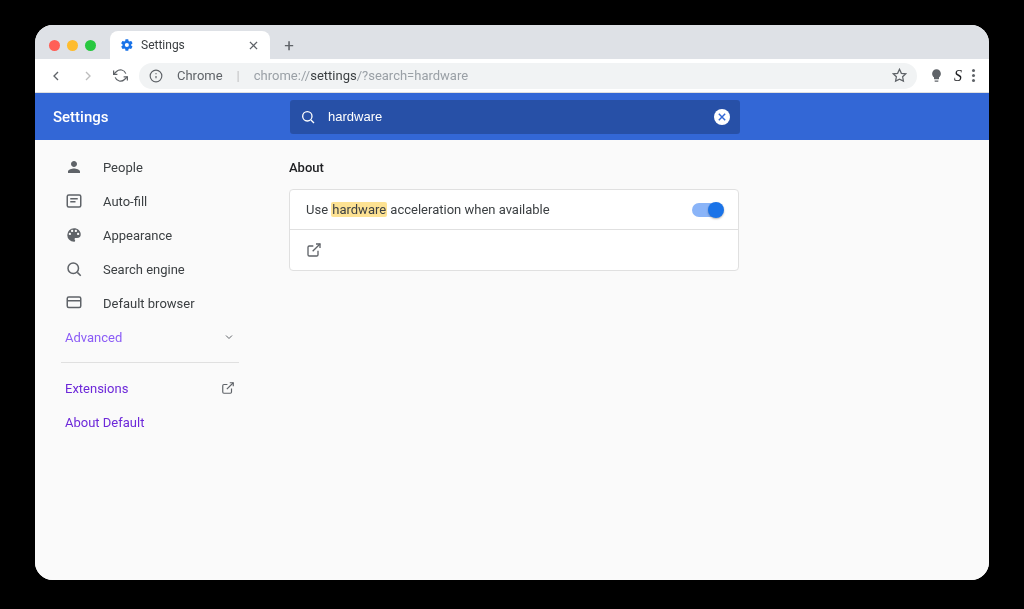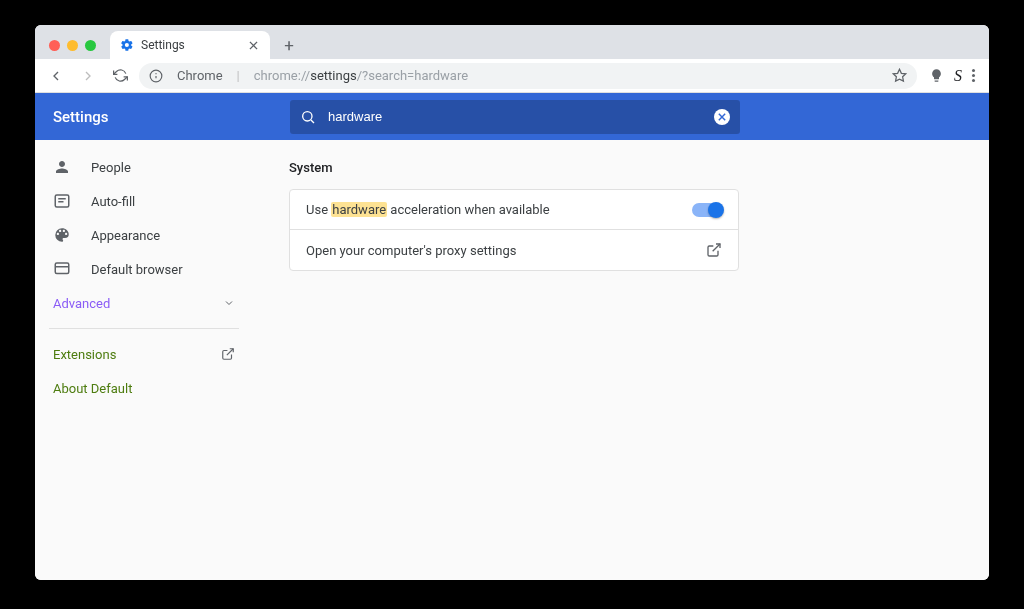--- a/index.html
+++ b/index.html
@@ -11,21 +11,21 @@
       overflow: hidden;
       font-size: 13px;
     }
     .browser-window {
       position: absolute;
       top: 25px;
       left: 35px;
       width: 954px;
       height: 555px;
       background: #fff;
-      border-radius: 6px;
+      border-radius: 18px;
       overflow: hidden;
       box-shadow: 0 10px 40px rgba(0,0,0,0.5);
     }
     
     .tab-bar {
       height: 34px;
       background: #dee1e6;
       display: flex;
       align-items: flex-end;
       padding-left: 10px;
@@ -136,41 +136,41 @@
       display:flex; align-items:center; justify-content:center; color:#3367d6; font-size:11px;
     }
     
     .content-area {
       display: flex;
       height: calc(100% - 34px - 34px - 47px);
       background: #fafafa;
     }
     .sidebar {
       width: 218px;
-      padding: 10px 14px 0 14px;
+      padding: 10px 14px 0 26px;
     }
     .sidebar-item {
       display: flex;
       align-items: center;
       height: 34px;
       gap: 20px;
       padding: 0 4px;
       color: #3c4043;
       font-size: 13px;
       cursor: pointer;
     }
     .sidebar-item .icon { width: 18px; height: 18px; display:flex; align-items:center; justify-content:center; color:#5f6368; }
     .divider { border-top: 1px solid #e0e0e0; margin: 8px 0; }
     .sidebar-advanced {
       display:flex; align-items:center; justify-content:space-between;
       height: 34px; padding: 0 4px; font-size: 13px; color:#8b5cf6; cursor:pointer;
     }
     .sidebar-link {
       display:flex; align-items:center; justify-content:space-between;
-      height: 34px; padding: 0 4px; font-size: 13px; color:#4d7c0f; cursor:pointer;
+      height: 34px; padding: 0 4px; font-size: 13px; color:#6d28d9; cursor:pointer;
     }
     
     .main {
       flex: 1;
       padding: 20px 0 0 36px;
     }
     .section-title {
       font-size: 13px;
       color: #202124;
       font-weight: 500;
@@ -328,20 +328,29 @@
           </span>
         <span>Auto-fill</span>
       </div>
       <div class="sidebar-item">
         <span class="icon">
             <svg width="18" height="18" viewBox="0 0 24 24" fill="#5f6368">
               <path d="M12 3a9 9 0 0 0 0 18c.83 0 1.5-.67 1.5-1.5 0-.39-.15-.74-.39-1.01-.23-.26-.38-.61-.38-.99 0-.83.67-1.5 1.5-1.5H16a5 5 0 0 0 5-5c0-4.42-4.03-8-9-8zm-5.5 9c-.83 0-1.5-.67-1.5-1.5S5.67 9 6.5 9 8 9.67 8 10.5 7.33 12 6.5 12zm3-4C8.67 8 8 7.33 8 6.5S8.67 5 9.5 5s1.5.67 1.5 1.5S10.33 8 9.5 8zm5 0c-.83 0-1.5-.67-1.5-1.5S13.67 5 14.5 5s1.5.67 1.5 1.5S15.33 8 14.5 8zm3 4c-.83 0-1.5-.67-1.5-1.5S16.67 9 17.5 9s1.5.67 1.5 1.5-.67 1.5-1.5 1.5z"></path>
             </svg>
           </span>
         <span>Appearance</span>
+      </div>
+      <div class="sidebar-item">
+        <span class="icon">
+            <svg width="18" height="18" viewBox="0 0 24 24" fill="none" stroke="#5f6368" stroke-width="2">
+              <circle cx="11" cy="11" r="7"></circle>
+              <line x1="21" y1="21" x2="16.5" y2="16.5"></line>
+            </svg>
+          </span>
+        <span>Search engine</span>
       </div>
       <div class="sidebar-item">
         <span class="icon">
             <svg width="18" height="18" viewBox="0 0 24 24" fill="none" stroke="#5f6368" stroke-width="2">
               <rect x="3" y="4" width="18" height="14" rx="2"></rect>
               <line x1="3" y1="9" x2="21" y2="9"></line>
             </svg>
           </span>
         <span>Default browser</span>
       </div>
@@ -363,32 +372,31 @@
               <line x1="10" y1="14" x2="21" y2="3"></line>
             </svg>
           </span>
       </div>
       <div class="sidebar-link">
         <span>About Default</span>
       </div>
     </div>
 
     <div class="main">
-      <div class="section-title">System</div>
+      <div class="section-title">About</div>
       <div class="settings-card">
         <div class="settings-row">
           <span>
             <span>Use </span><span class="highlight">hardware</span><span> acceleration when available</span>
           </span>
           <div class="toggle">
             <div class="knob"></div>
           </div>
         </div>
         <div class="settings-row">
-          <span>Open your computer's proxy settings</span>
           <span class="external-icon">
               <svg width="16" height="16" viewBox="0 0 24 24" fill="none" stroke="#5f6368" stroke-width="2">
                 <path d="M18 13v6a2 2 0 0 1-2 2H5a2 2 0 0 1-2-2V8a2 2 0 0 1 2-2h6"></path>
                 <polyline points="15 3 21 3 21 9"></polyline>
                 <line x1="10" y1="14" x2="21" y2="3"></line>
               </svg>
             </span>
         </div>
       </div>
     </div>

